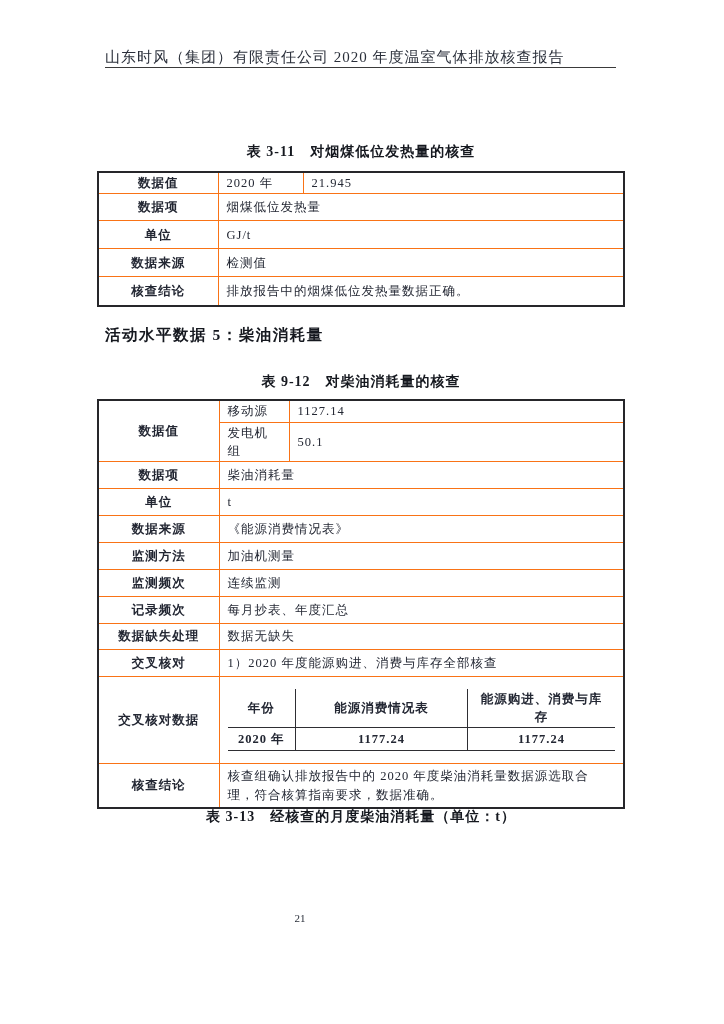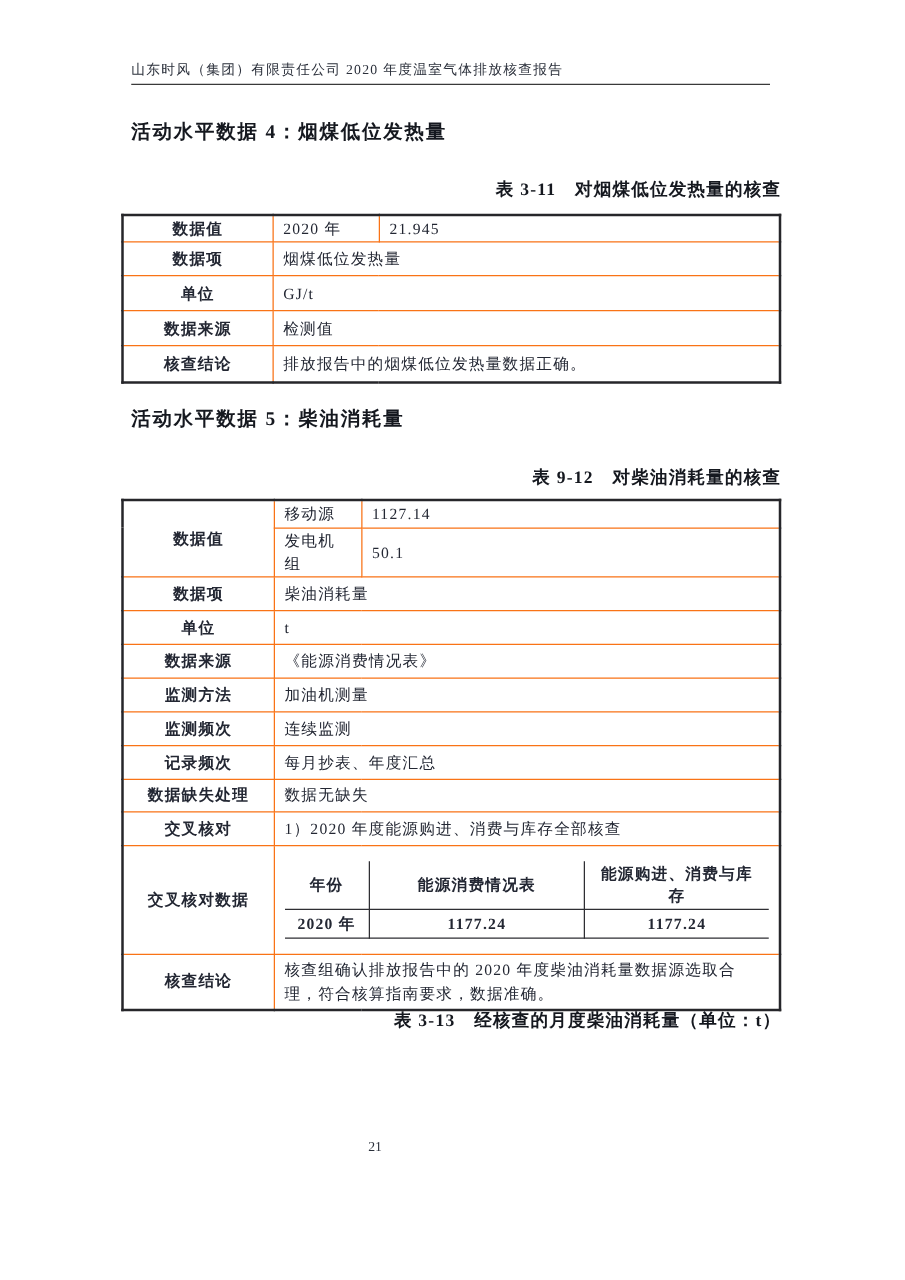--- a/index.html
+++ b/index.html
@@ -3,32 +3,32 @@
 <meta charset="utf-8">
 <style>
   html,body { margin:0; padding:0; background:#ffffff; }
   .page {
     position:relative; width:724px; height:1024px; background:#ffffff;
     font-family:"Liberation Serif","DejaVu Serif",serif;
     color:#232733; overflow:hidden;
   }
   .doc-header {
     position:absolute; left:105px; top:48px; width:540px;
-    font-size:11px; letter-spacing:1px; color:#2a2f3a; white-space:nowrap;
+    font-size:15px; letter-spacing:1px; color:#2a2f3a; white-space:nowrap;
   }
   .header-rule {
     position:absolute; left:105px; top:67px; width:511px; height:1px;
     background:#3a3a3a;
   }
   .section-heading {
     position:absolute; left:105px; font-size:15.5px; font-weight:bold;
     letter-spacing:1.5px; color:#15181f; white-space:nowrap;
   }
   .table-title {
-    position:absolute; left:97px; width:528px; text-align:right;
+    position:absolute; left:97px; width:528px; text-align:center;
     font-size:14px; font-weight:bold; letter-spacing:1px; color:#15181f;
     white-space:nowrap;
   }
   table.t {
     position:absolute; border-collapse:collapse; table-layout:fixed;
     border:2px solid #26262a; background:#fff;
   }
   table.t td {
     border:1px solid #f97316; font-size:12.5px; vertical-align:middle;
     padding:1px 8px; letter-spacing:1px; line-height:1.45; color:#232733;
@@ -51,21 +51,20 @@
   }
 </style>
 </head>
 <body>
 
 <div class="page">
 
   <div class="doc-header">山东时风（集团）有限责任公司 2020 年度温室气体排放核查报告</div>
   <div class="header-rule"></div>
 
-  <div class="section-heading" style="top:95px;">活动水平数据 4：烟煤低位发热量</div>
 
   <div class="table-title" style="top:143px;">表 3-11　对烟煤低位发热量的核查</div>
 
   <table class="t" style="left:97px; top:171px; width:528px;">
     <colgroup>
         <col style="width:120px">
         <col style="width:85px">
         <col>
       </colgroup>
     <tbody>

